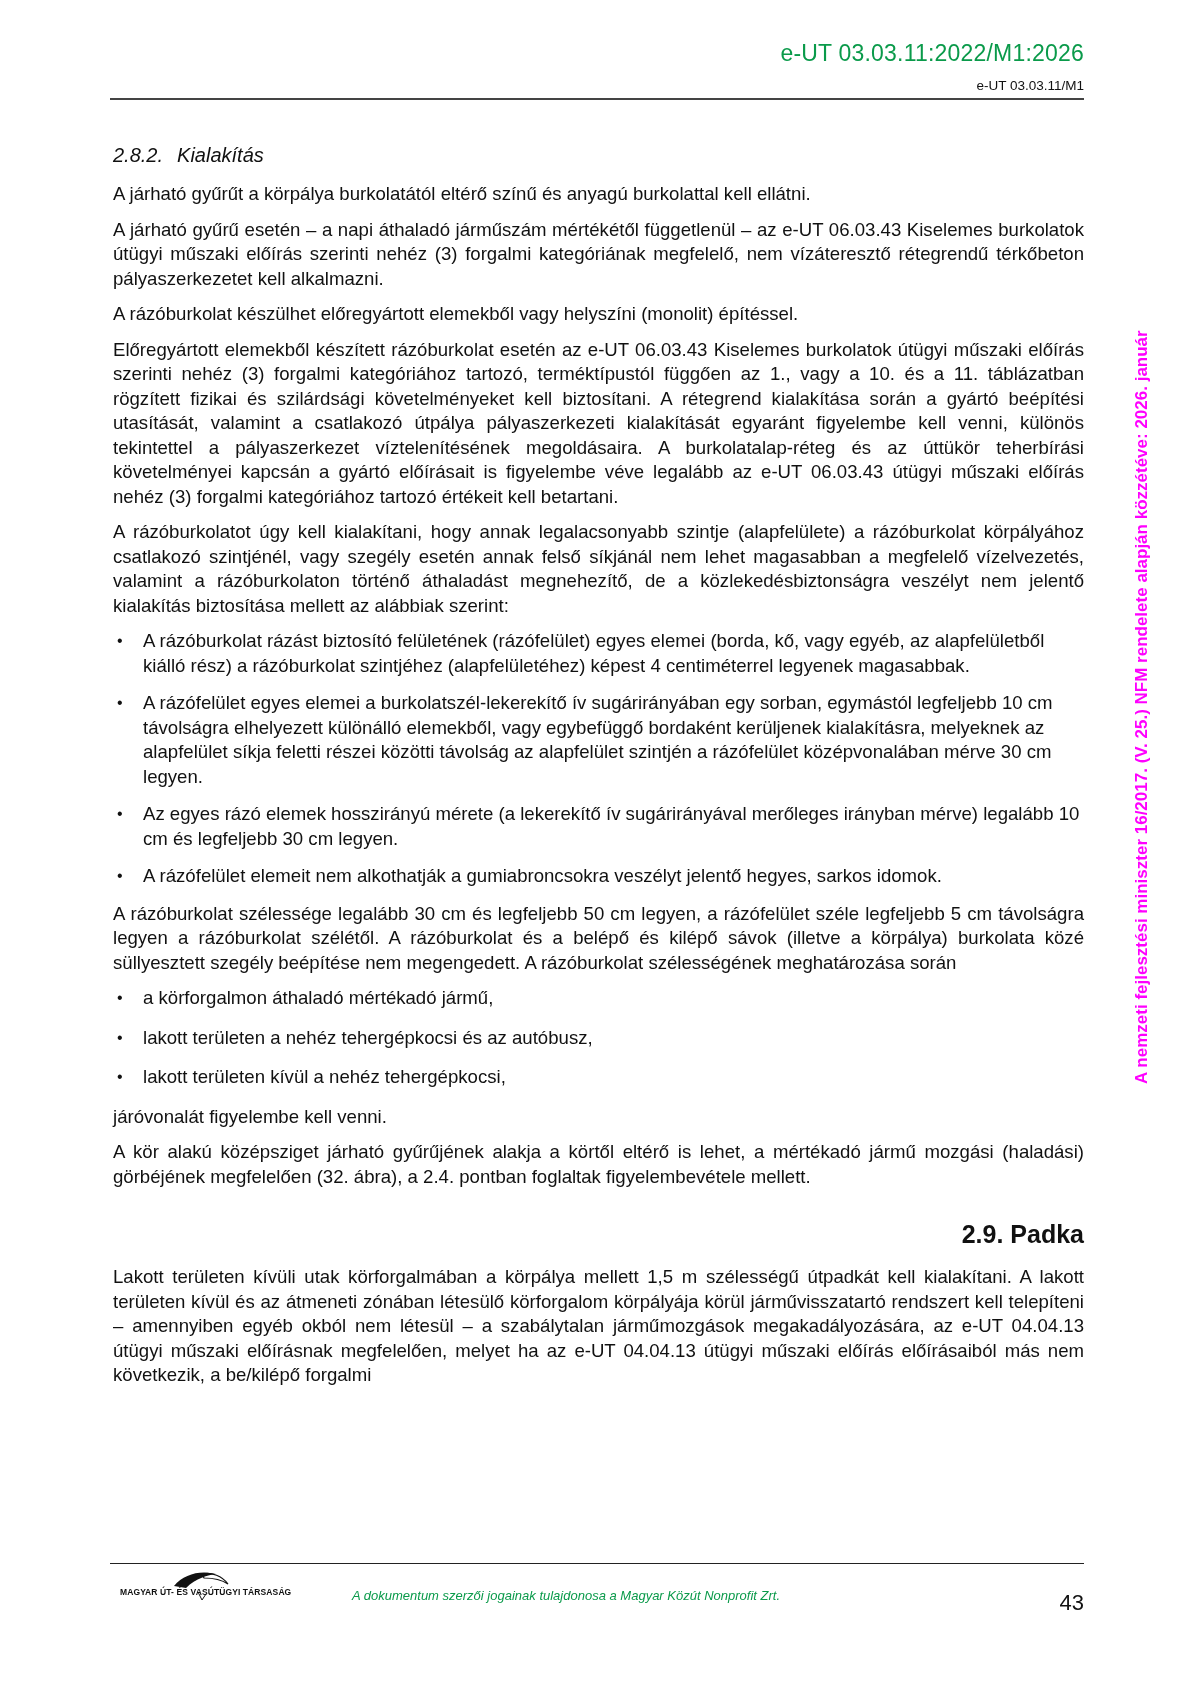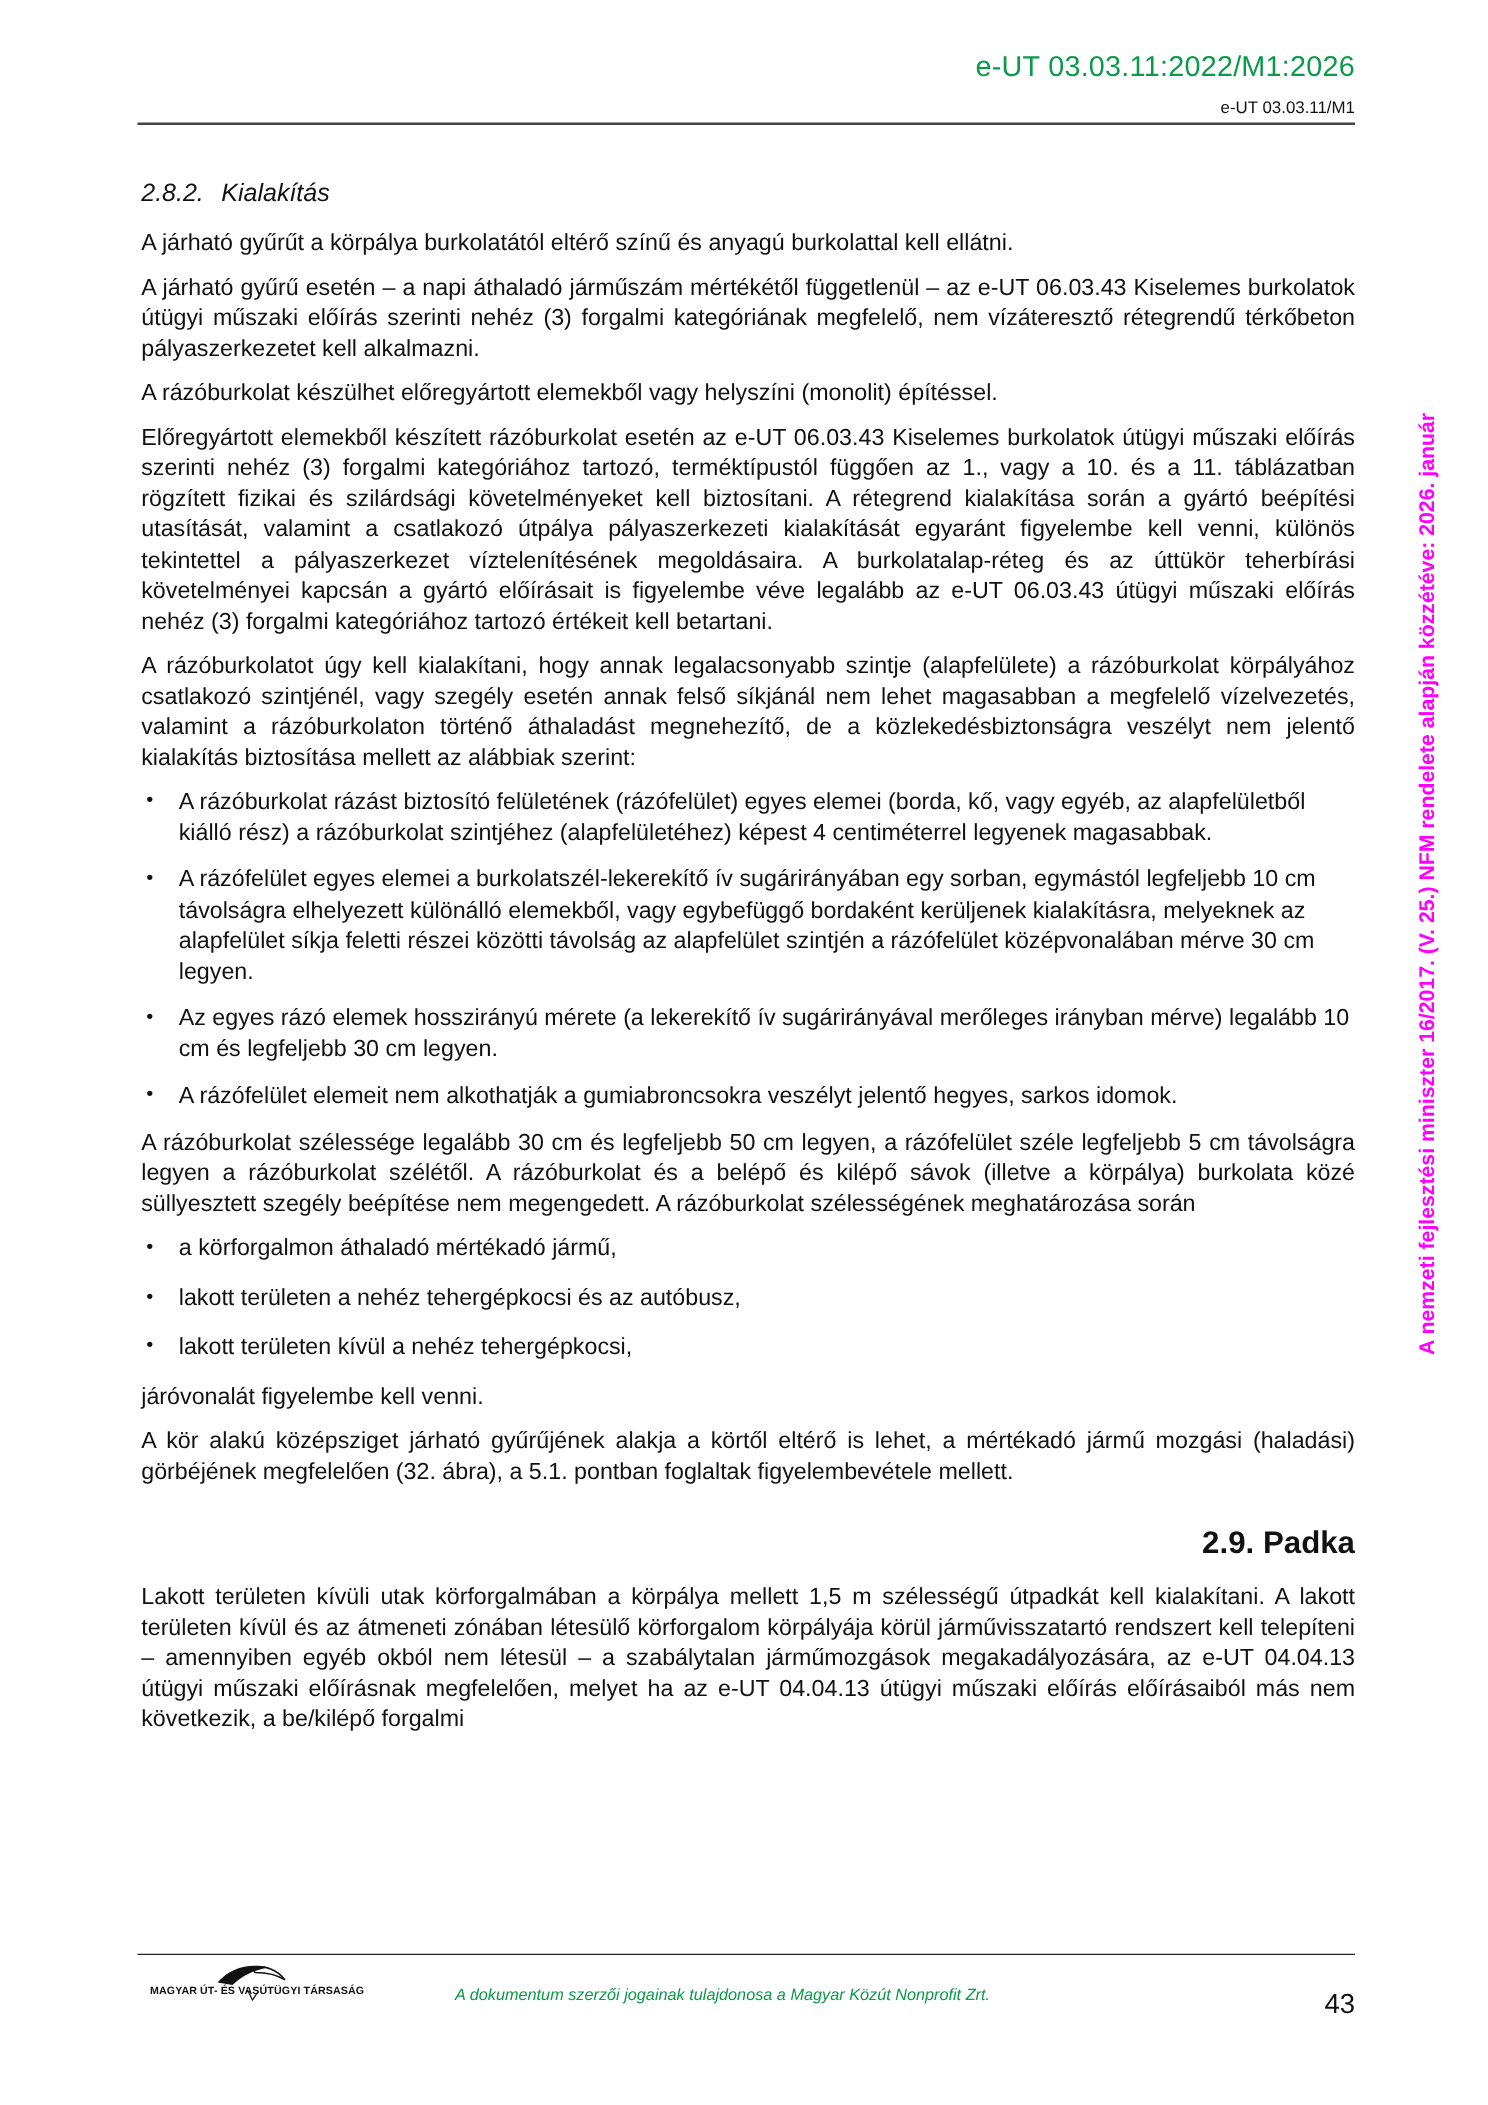--- a/index.html
+++ b/index.html
@@ -46,21 +46,21 @@
       position: absolute; left: 110px; right: 106px; top: 1563px;
       border-top: 1.5px solid #222;
     }
     .footer-logo { position: absolute; left: 120px; top: 1568px; width: 170px; height: 42px; }
     .footer-logo .mark { position: absolute; left: 52px; top: 0; }
     .footer-logo .org {
       position: absolute; left: 0; top: 19px; font-size: 8.5px; font-weight: bold;
       letter-spacing: 0.1px; color: #111; white-space: nowrap;
     }
     .footer-copy {
-      position: absolute; left: 364px; top: 1588px;
+      position: absolute; left: 352px; top: 1588px;
       font-size: 13px; font-style: italic; color: #0a9a4a;
     }
     .footer-page {
       position: absolute; right: 106px; top: 1590px; font-size: 22px; color: #111;
     }
   </style>
 </head>
 <body>
 
 <div class="header-code">e-UT 03.03.11:2022/M1:2026</div>
@@ -88,21 +88,21 @@
 
   <p class="p">A rázóburkolat szélessége legalább 30 cm és legfeljebb 50 cm legyen, a rázófelület széle legfeljebb 5 cm távolságra legyen a rázóburkolat szélétől. A rázóburkolat és a belépő és kilépő sávok (illetve a körpálya) burkolata közé süllyesztett szegély beépítése nem megengedett. A rázóburkolat szélességének meghatározása során</p>
 
   <ul class="bullets tight">
     <li><span class="dot">•</span><span>a körforgalmon áthaladó mértékadó jármű,</span></li>
     <li><span class="dot">•</span><span>lakott területen a nehéz tehergépkocsi és az autóbusz,</span></li>
     <li><span class="dot">•</span><span>lakott területen kívül a nehéz tehergépkocsi,</span></li>
   </ul>
 
   <p class="p">járóvonalát figyelembe kell venni.</p>
-  <p class="p">A kör alakú középsziget járható gyűrűjének alakja a körtől eltérő is lehet, a mértékadó jármű mozgási (haladási) görbéjének megfelelően (32. ábra), a 5.1. pontban foglaltak figyelembevétele mellett.</p>
+  <p class="p">A kör alakú középsziget járható gyűrűjének alakja a körtől eltérő is lehet, a mértékadó jármű mozgási (haladási) görbéjének megfelelően (32. ábra), a 2.4. pontban foglaltak figyelembevétele mellett.</p>
 
   <div class="h2">
     <span>2.9.</span>
     <span>Padka</span>
   </div>
   <p class="p">Lakott területen kívüli utak körforgalmában a körpálya mellett 1,5 m szélességű útpadkát kell kialakítani. A lakott területen kívül és az átmeneti zónában létesülő körforgalom körpályája körül járművisszatartó rendszert kell telepíteni – amennyiben egyéb okból nem létesül – a szabálytalan járműmozgások megakadályozására, az e-UT 04.04.13 útügyi műszaki előírásnak megfelelően, melyet ha az e-UT 04.04.13 útügyi műszaki előírás előírásaiból más nem következik, a be/kilépő forgalmi</p>
 </div>
 
 <div class="footer-rule"></div>
 <div class="footer-logo">

